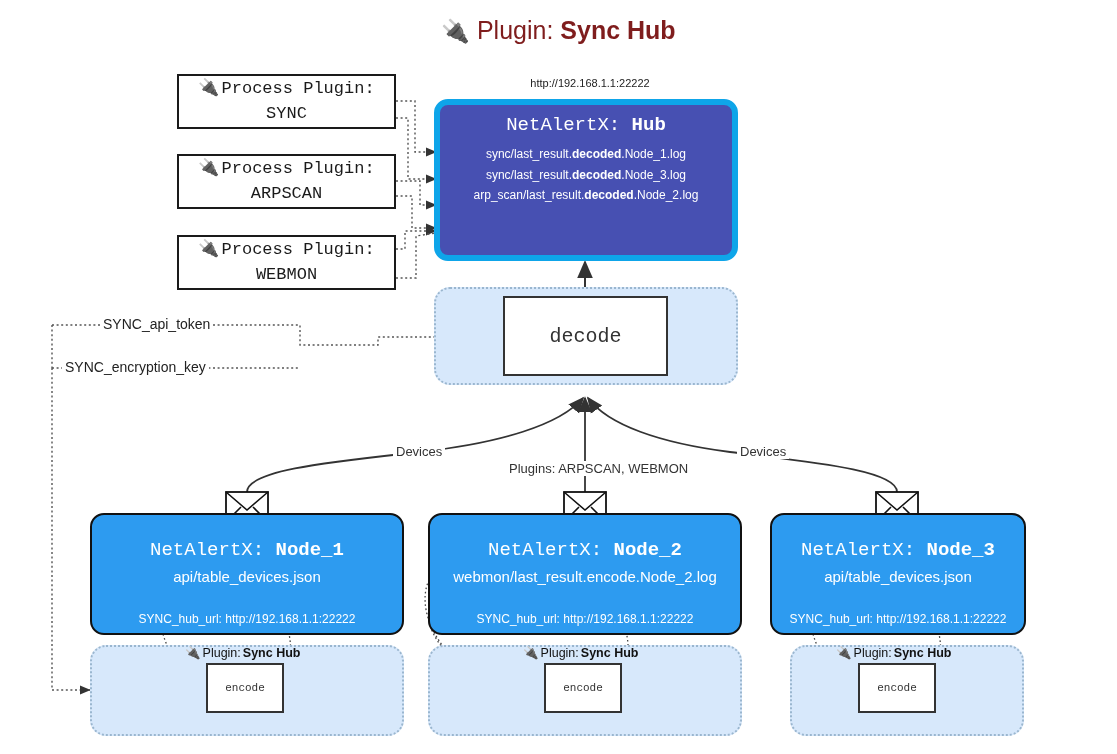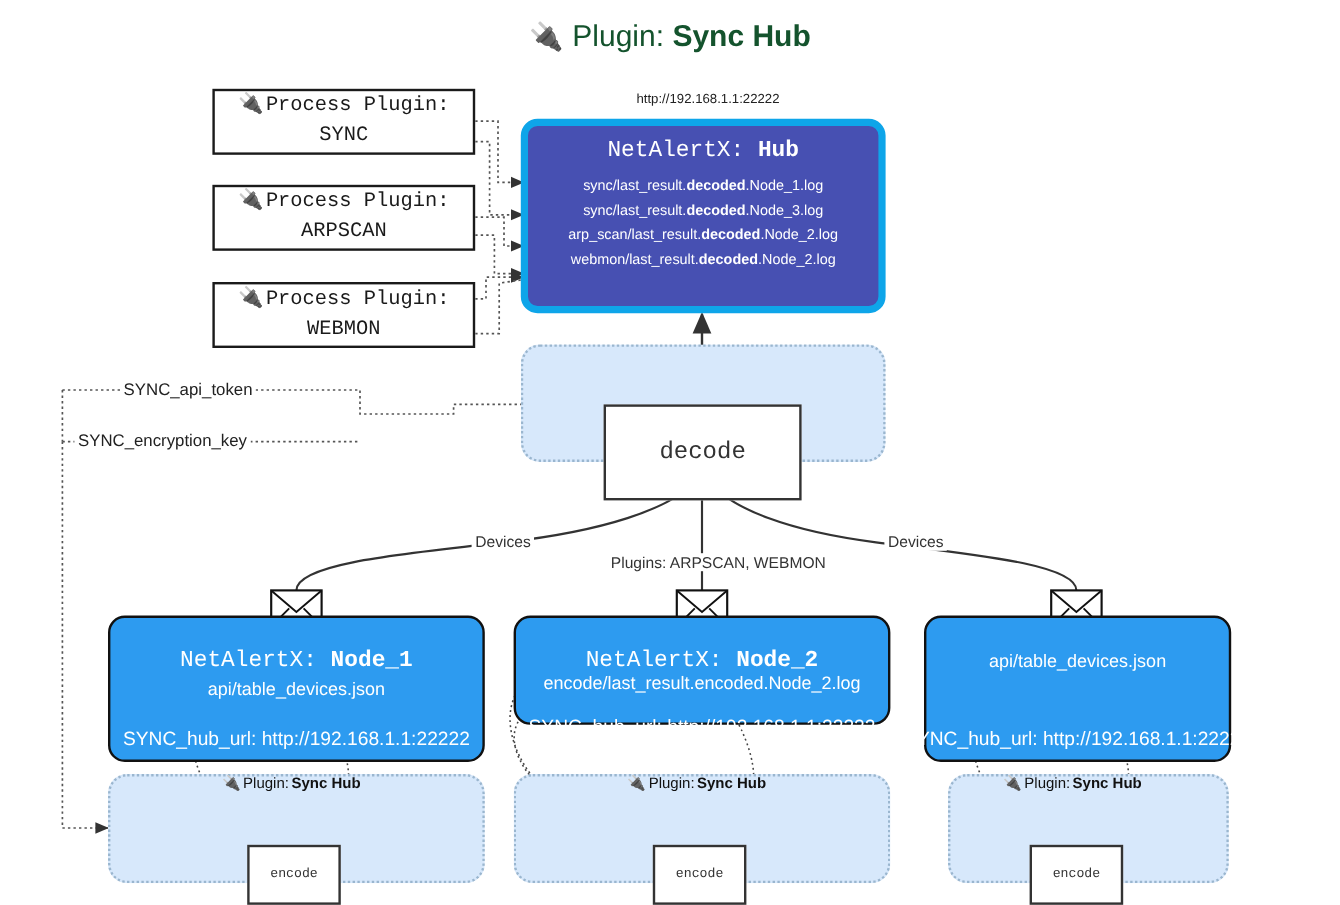--- a/index.html
+++ b/index.html
@@ -3,21 +3,21 @@
 <meta charset="utf-8">
 <style>
   html,body{margin:0;padding:0;background:#ffffff;}
   body{width:1117px;height:754px;position:relative;overflow:hidden;
        font-family:"Liberation Sans",sans-serif;color:#222;}
   #stage{position:absolute;left:0;top:0;width:1117px;height:754px;}
   svg{position:absolute;left:0;top:0;width:1117px;height:754px;overflow:visible;}
 
   
   .title{position:absolute;left:0;top:16px;width:1117px;text-align:center;
-         font-size:25px;color:#14532d;letter-spacing:0px;}
+         font-size:25px;color:#7f1d1d;letter-spacing:0px;}
   .title .plug{font-size:23px;}
   .title .lbl{font-weight:400;}
   .title .val{font-weight:700;}
   .huburl{position:absolute;left:470px;top:77px;width:240px;text-align:center;
           font-size:11px;color:#222;}
 
   
   .abs{position:absolute;box-sizing:border-box;}
 
   
@@ -40,30 +40,30 @@
 
   
   .node{background:#2d9bf0;border:2px solid #111;border-radius:14px;
         display:flex;flex-direction:column;align-items:center;}
   .node .hdr{font-family:"Liberation Mono","DejaVu Sans Mono",monospace;
              font-size:19px;color:#ffffff;white-space:nowrap;margin-top:24px;}
   .node .hdr b{font-weight:700;}
   .node .body{flex:1;display:flex;flex-direction:column;align-items:center;
               justify-content:center;gap:6px;}
   .node .line{font-size:15px;color:#ffffff;white-space:nowrap;}
-  .node .foot{font-size:16px;color:#ffffff;white-space:nowrap;margin-bottom:7px;margin-top:20px;}
+  .node .foot{font-size:12px;color:#ffffff;white-space:nowrap;margin-bottom:7px;margin-top:20px;}
 
   
   .cluster{background:#d7e8fb;border:2px dotted #9ab6cf;border-radius:16px;}
   .cluster-wide{background:#d7e8fb;border:2px dotted #9ab6cf;border-radius:16px;}
 
   
   .codebox{background:#ffffff;border:2px solid #333;display:flex;
            align-items:center;justify-content:center;
-           font-family:"Liberation Mono","DejaVu Sans Mono",monospace;color:#333;margin-top:41px;}
+           font-family:"Liberation Mono","DejaVu Sans Mono",monospace;color:#333;}
   .codebox.decode{font-size:20px;}
   .codebox.encode{font-size:11px;}
 
   
   .subcap{position:absolute;font-size:12.5px;color:#111;white-space:nowrap;
           display:flex;align-items:center;gap:2px;}
   .subcap .lbl{font-weight:400;}
   .subcap .val{font-weight:700;}
 
   
@@ -185,23 +185,20 @@
     </div>
     <div class="line">
       <span>sync/last_result.</span><b>decoded</b><span>.Node_1.log</span>
     </div>
     <div class="line">
       <span>sync/last_result.</span><b>decoded</b><span>.Node_3.log</span>
     </div>
     <div class="line">
       <span>arp_scan/last_result.</span><b>decoded</b><span>.Node_2.log</span>
     </div>
-    <div class="line">
-      <span>webmon/last_result.</span><b>decoded</b><span>.Node_2.log</span>
-    </div>
   </div>
 
   <div class="abs cluster" style="left:434px;top:287px;width:304px;height:98px;"></div>
   <div class="abs codebox decode" style="left:503px;top:296px;width:165px;height:80px;">decode</div>
 
   <div class="keylabel" style="left:100px;top:316px;">SYNC_api_token</div>
   <div class="keylabel" style="left:62px;top:359px;">SYNC_encryption_key</div>
 
   <div class="elabel small" style="left:393px;top:444px;">Devices</div>
   <div class="elabel small" style="left:506px;top:461px;">Plugins: ARPSCAN, WEBMON</div>
@@ -211,32 +208,36 @@
     <div class="hdr">
       <span>NetAlertX:</span>
       <b>Node_1</b>
     </div>
     <div class="body">
       <div class="line">api/table_devices.json</div>
     </div>
     <div class="foot">SYNC_hub_url: http://192.168.1.1:22222</div>
   </div>
 
-  <div class="abs node" style="left:428px;top:513px;width:314px;height:91px;">
+  <div class="abs node" style="left:428px;top:513px;width:314px;height:122px;">
     <div class="hdr">
       <span>NetAlertX:</span>
       <b>Node_2</b>
     </div>
     <div class="body">
-      <div class="line">encode/last_result.encoded.Node_2.log</div>
+      <div class="line">webmon/last_result.encode.Node_2.log</div>
     </div>
     <div class="foot">SYNC_hub_url: http://192.168.1.1:22222</div>
   </div>
 
   <div class="abs node" style="left:770px;top:513px;width:256px;height:122px;">
+    <div class="hdr">
+      <span>NetAlertX:</span>
+      <b>Node_3</b>
+    </div>
     <div class="body">
       <div class="line">api/table_devices.json</div>
     </div>
     <div class="foot">SYNC_hub_url: http://192.168.1.1:22222</div>
   </div>
 
   <div class="abs cluster-wide" style="left:90px;top:645px;width:314px;height:91px;"></div>
   <div class="subcap" style="left:185px;top:645px;">
     <span>🔌</span>
     <span class="lbl">Plugin:</span>

